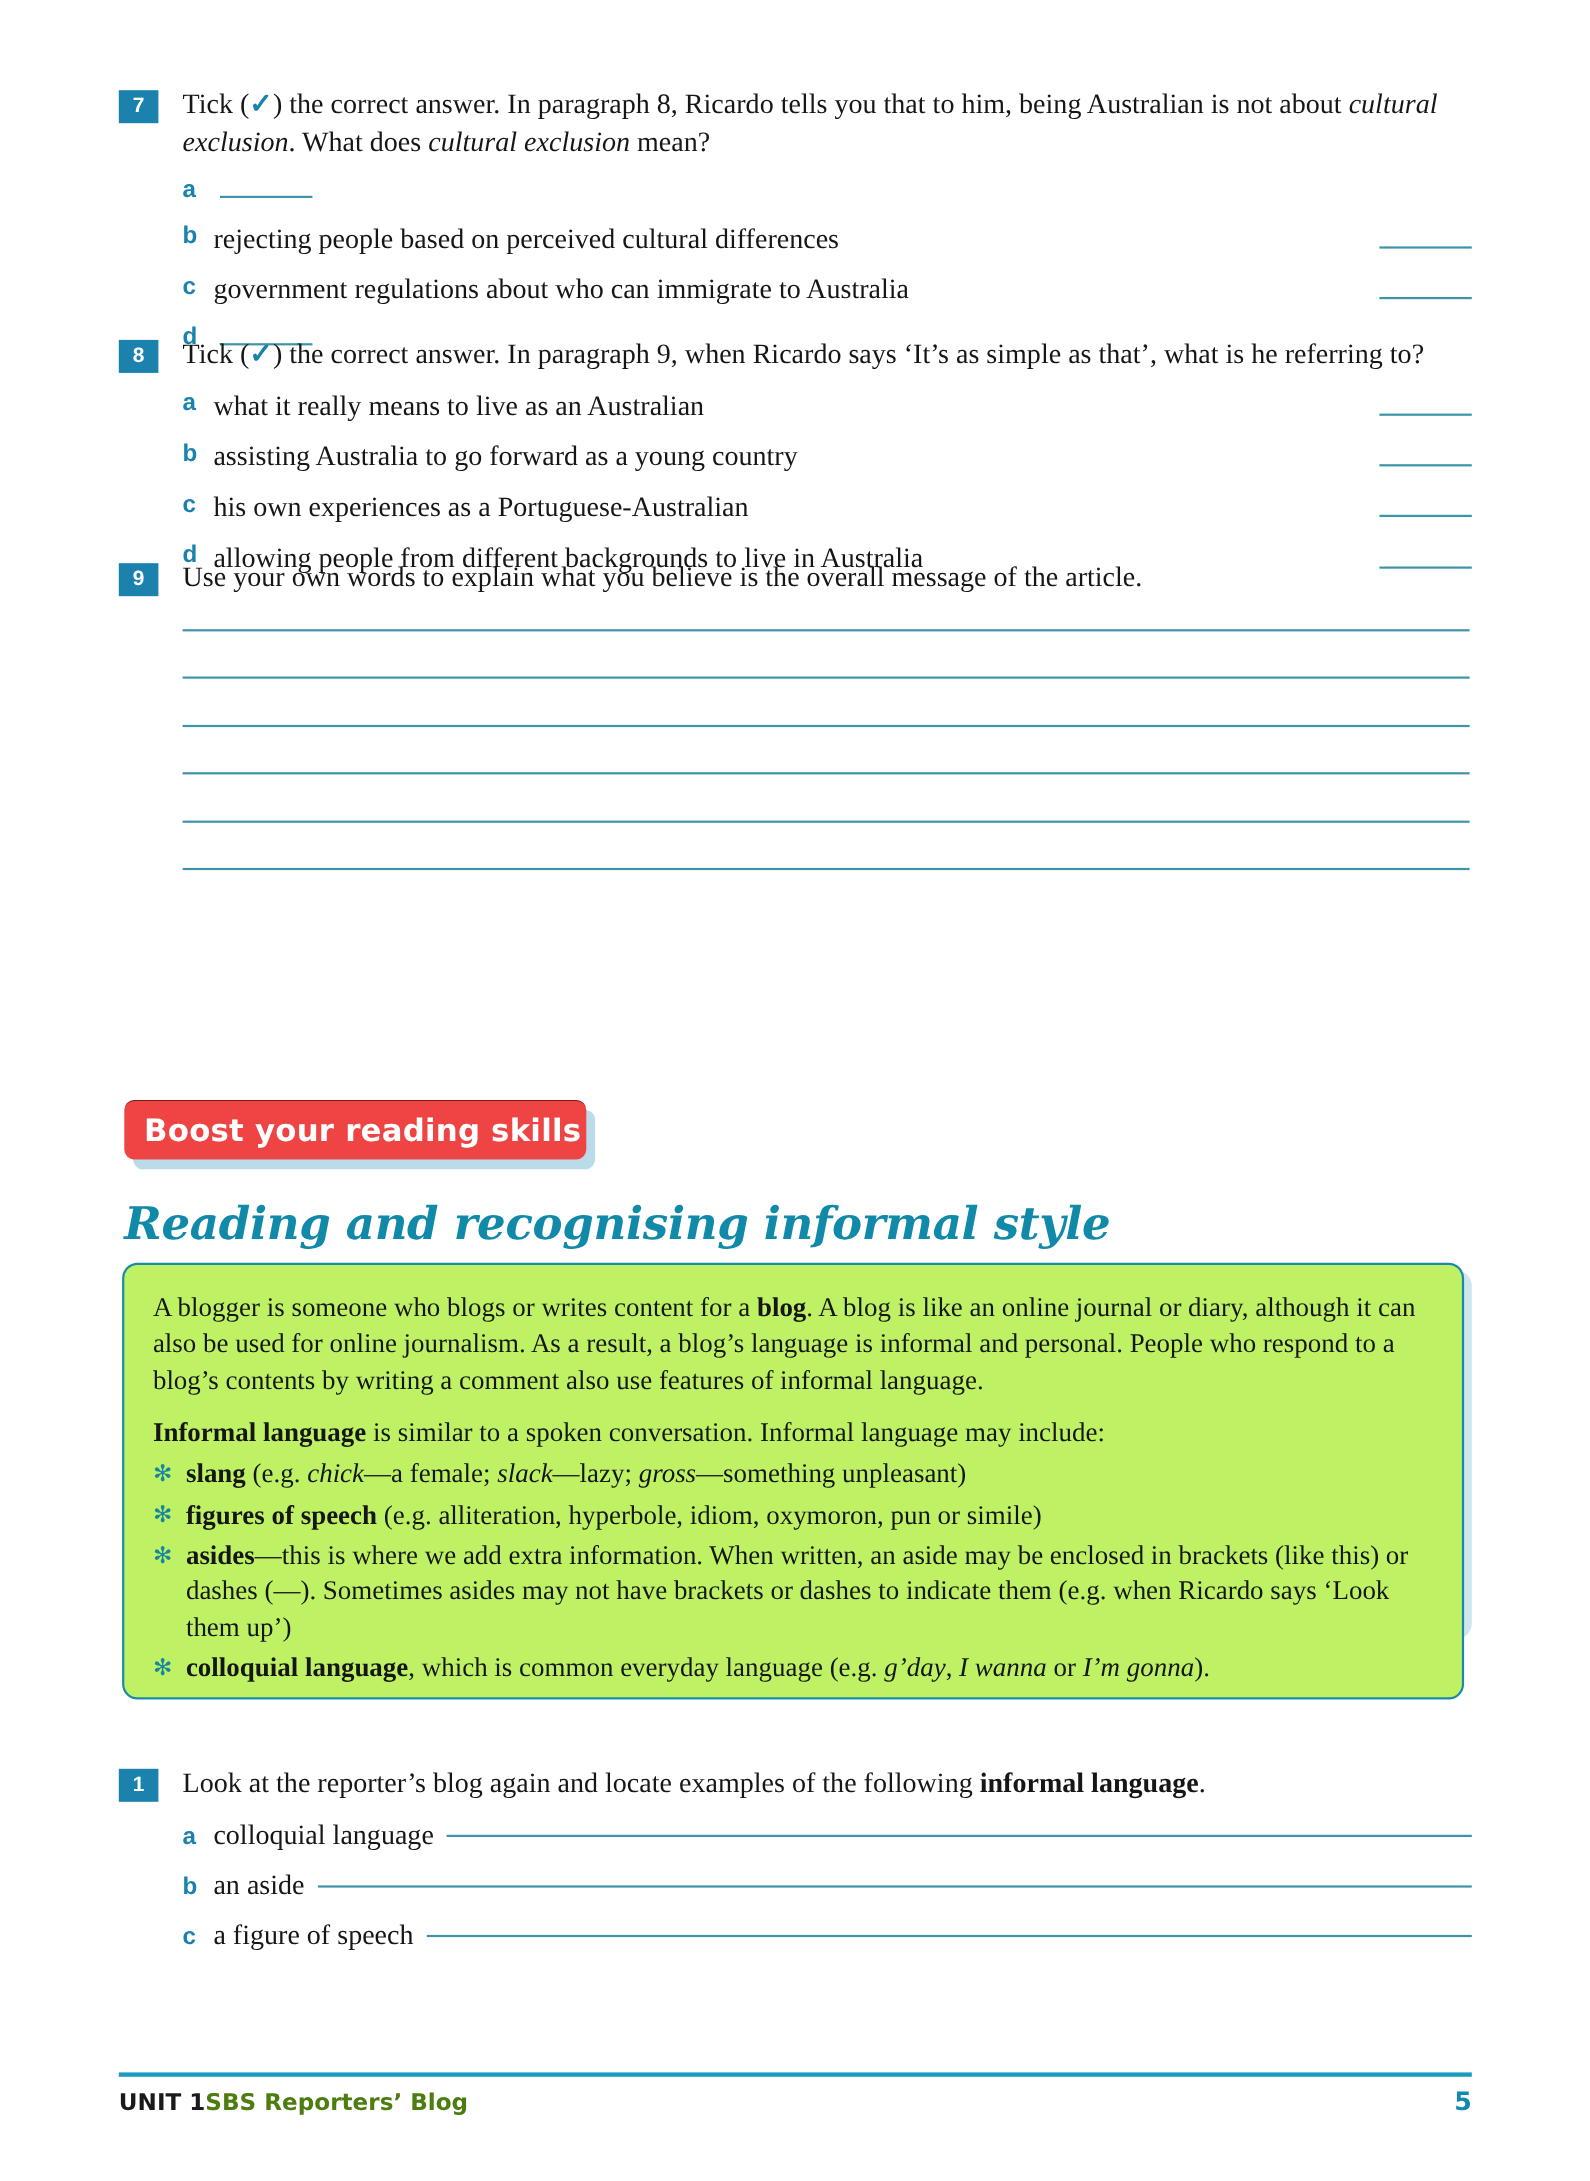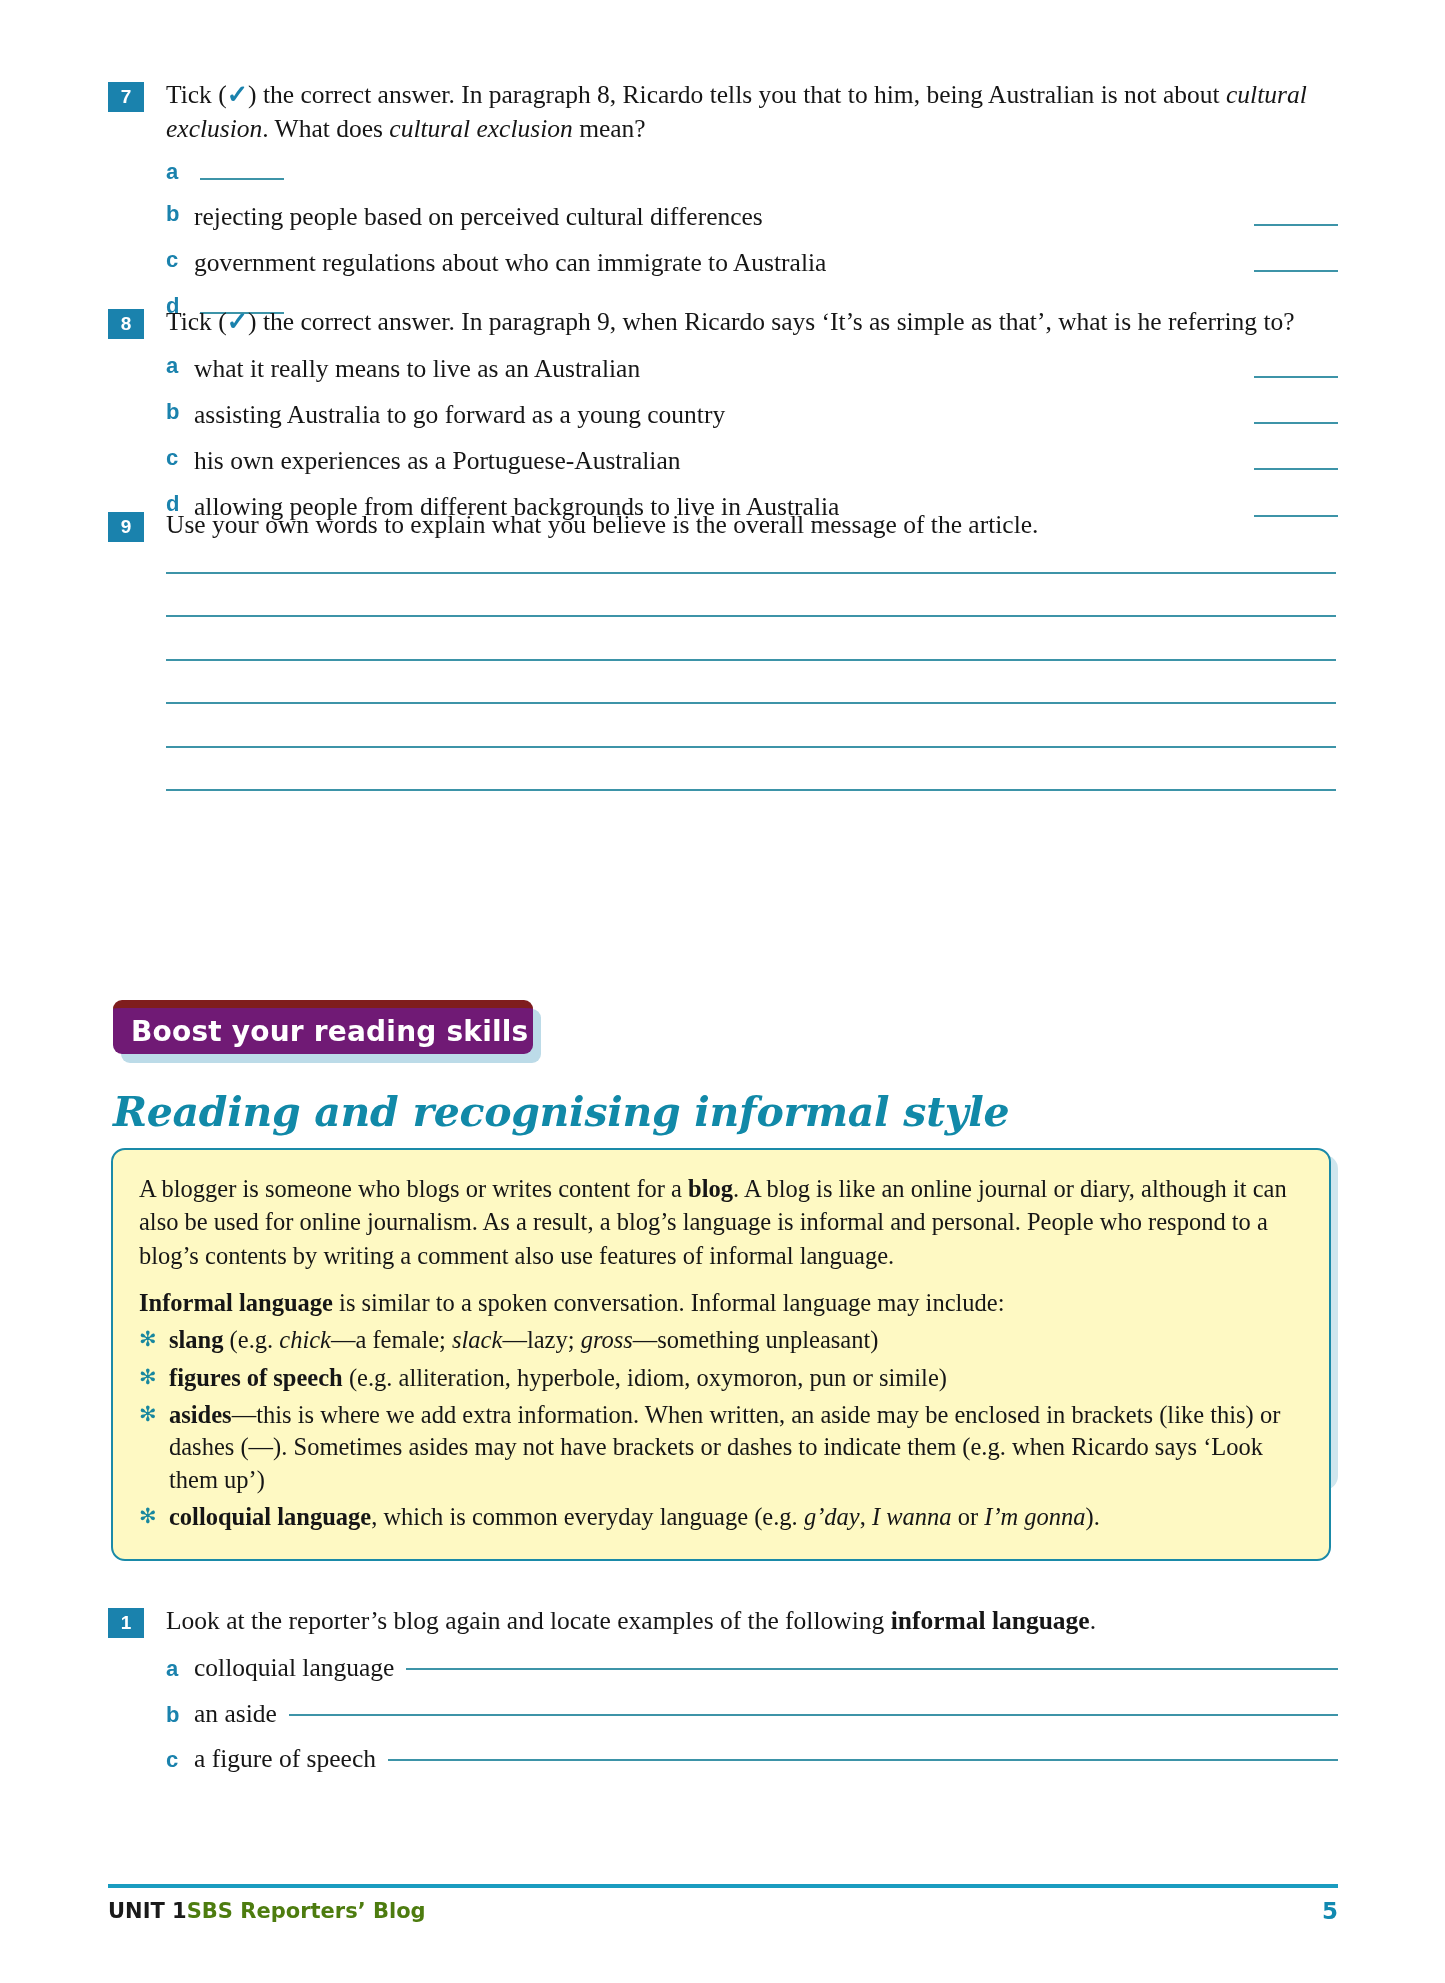--- a/index.html
+++ b/index.html
@@ -112,23 +112,23 @@
     top: 9px;
     width: 420px;
     height: 54px;
     background: #bcdbe8;
     border-radius: 9px;
   }
   .banner {
     position: relative;
     width: 420px;
     height: 54px;
-    background: #701a75;
+    background: #ef4444;
     border-radius: 9px;
-    border-top: 8px solid #7f1d1d;
+    border-top: 1px solid #7f1d1d;
     box-sizing: border-box;
     display: flex;
     align-items: center;
     padding-left: 18px;
   }
   .banner span {
     color: #ffffff;
     font-family: "DejaVu Sans", sans-serif;
     font-weight: bold;
     font-size: 28px;
@@ -157,24 +157,24 @@
     height: 335px;
     background: #cfe6ee;
     border-radius: 14px;
   }
   .infobox {
     position: absolute;
     left: 111px;
     top: 1148px;
     width: 1220px;
     box-sizing: border-box;
-    background: #fef9c3;
+    background: #bef264;
     border: 2.4px solid #1a8aa8;
     border-radius: 14px;
-    padding: 22px 26px 26px 26px;
+    padding: 22px 26px 10px 26px;
   }
   .infobox p {
     margin: 0;
     font-size: 24.5px;
     line-height: 1.36;
     color: #161616;
   }
   .infobox p.second { margin-top: 14px; }
   .infobox b { font-weight: bold; }
   .infobox em { font-style: italic; margin-top: 28px; }

